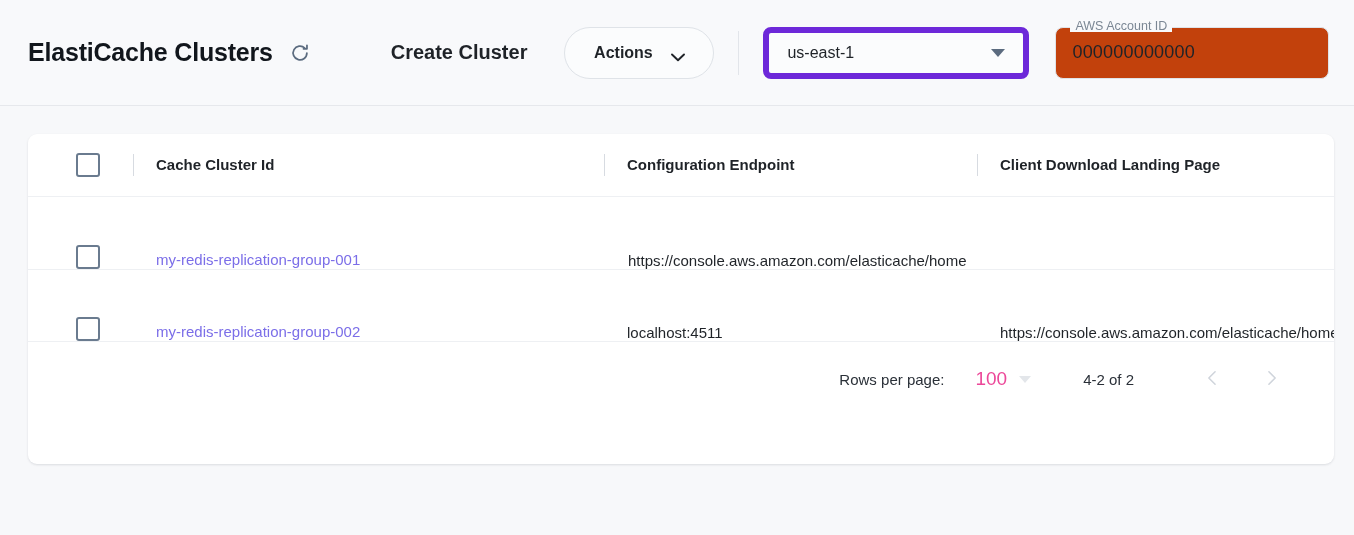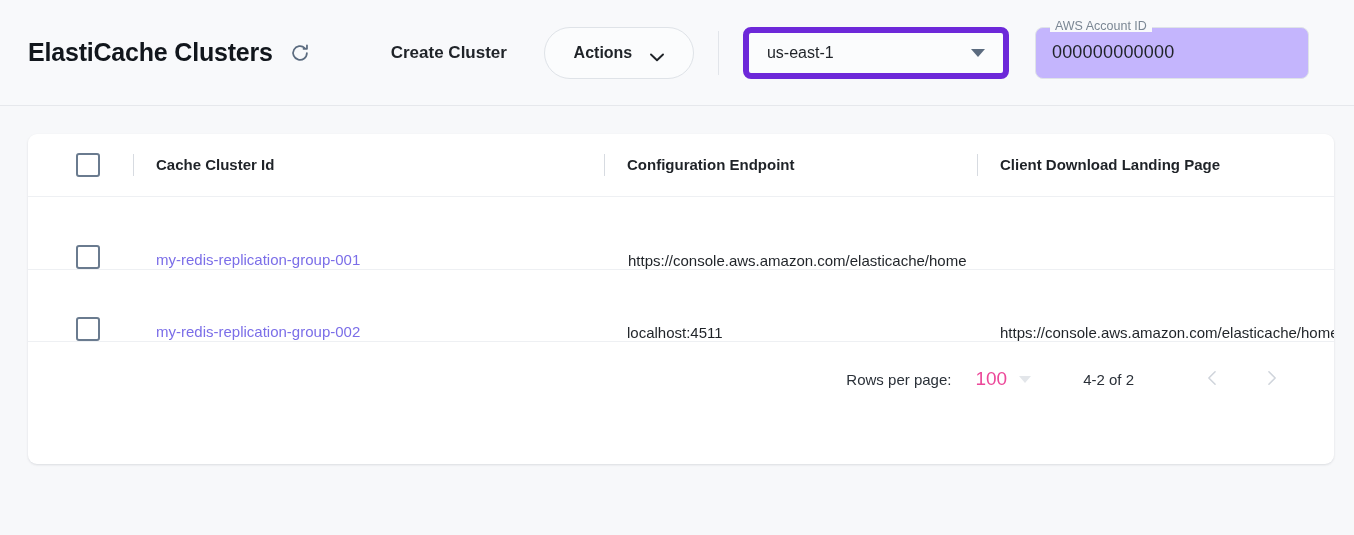--- a/index.html
+++ b/index.html
@@ -38,21 +38,21 @@
     cursor: pointer; padding: 0;
     color: #5b6b7f;
   }
   .refresh-btn svg { display: block; }
 
   .create-btn {
     margin-left: 70px;
     border: none;
     background: transparent;
     font-family: inherit;
-    font-size: 17px;
+    font-size: 20px;
     font-weight: 600;
     color: #1f2328;
     cursor: pointer;
     padding: 8px 4px;
     white-space: nowrap;
   }
 
   .actions-btn {
     margin-left: 33px;
     height: 52px;
@@ -111,21 +111,21 @@
     border-top: 8px solid #5b6b7f;
   }
 
   .account-field {
     position: relative;
     margin-left: 26px;
     width: 274px;
     height: 52px;
     border: 1px solid #dfe3e8;
     border-radius: 8px;
-    background: #c4b5fd;
+    background: #c2410c;
     display: flex;
     align-items: center;
     padding: 0 16px;
   }
   .account-field .fl-label {
     position: absolute;
     top: -8px;
     left: 14px;
     padding: 0 5px;
     background: #f8f9fb;
@@ -214,21 +214,21 @@
     display: flex;
     align-items: center;
     justify-content: flex-end;
     height: 74px;
     padding-right: 42px;
     gap: 0;
   }
   .rpp-label {
     font-size: 15px;
     color: #2a3038;
-    margin-right: 24px;
+    margin-right: 31px;
     white-space: nowrap;
   }
   .rpp-select {
     display: flex;
     align-items: center;
     gap: 12px;
     cursor: pointer;
     margin-right: 52px;
   }
   .rpp-value { font-size: 19px; color: #ec4899; }

